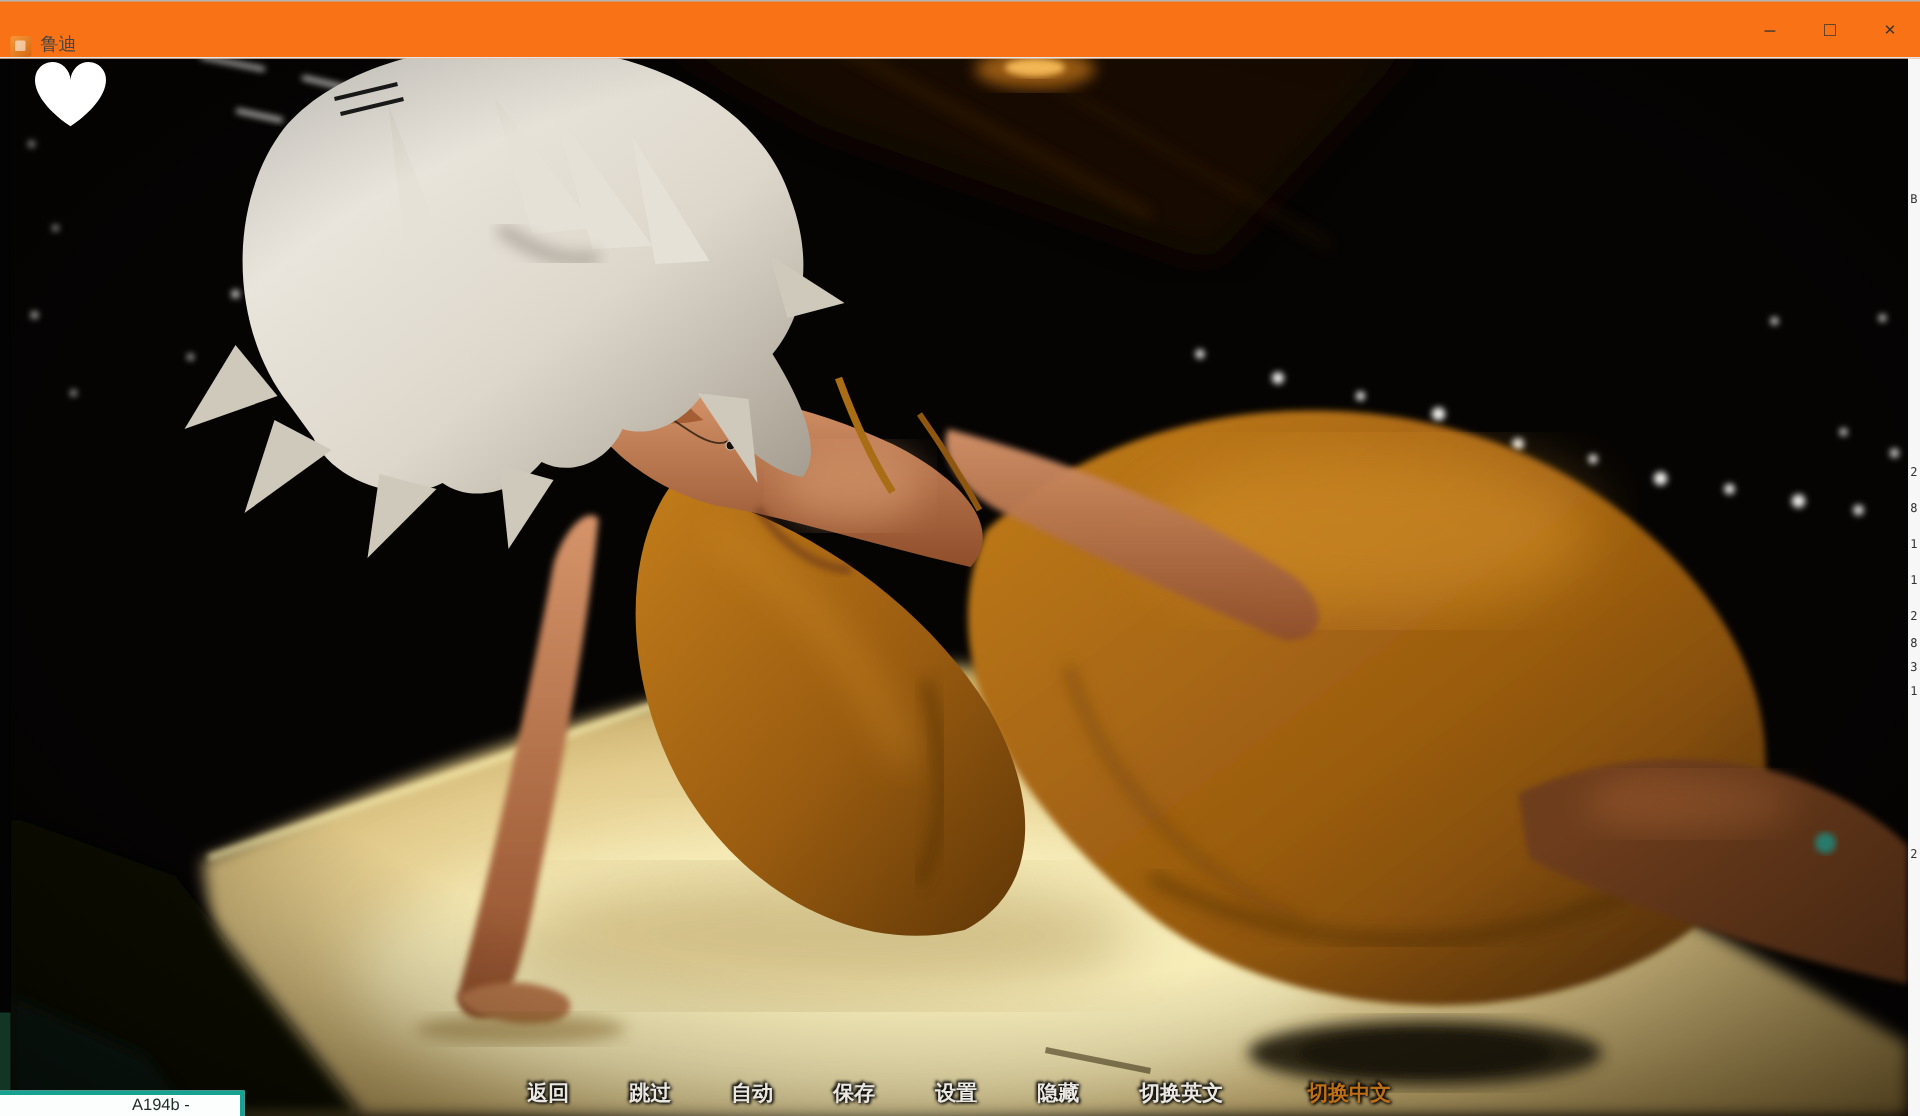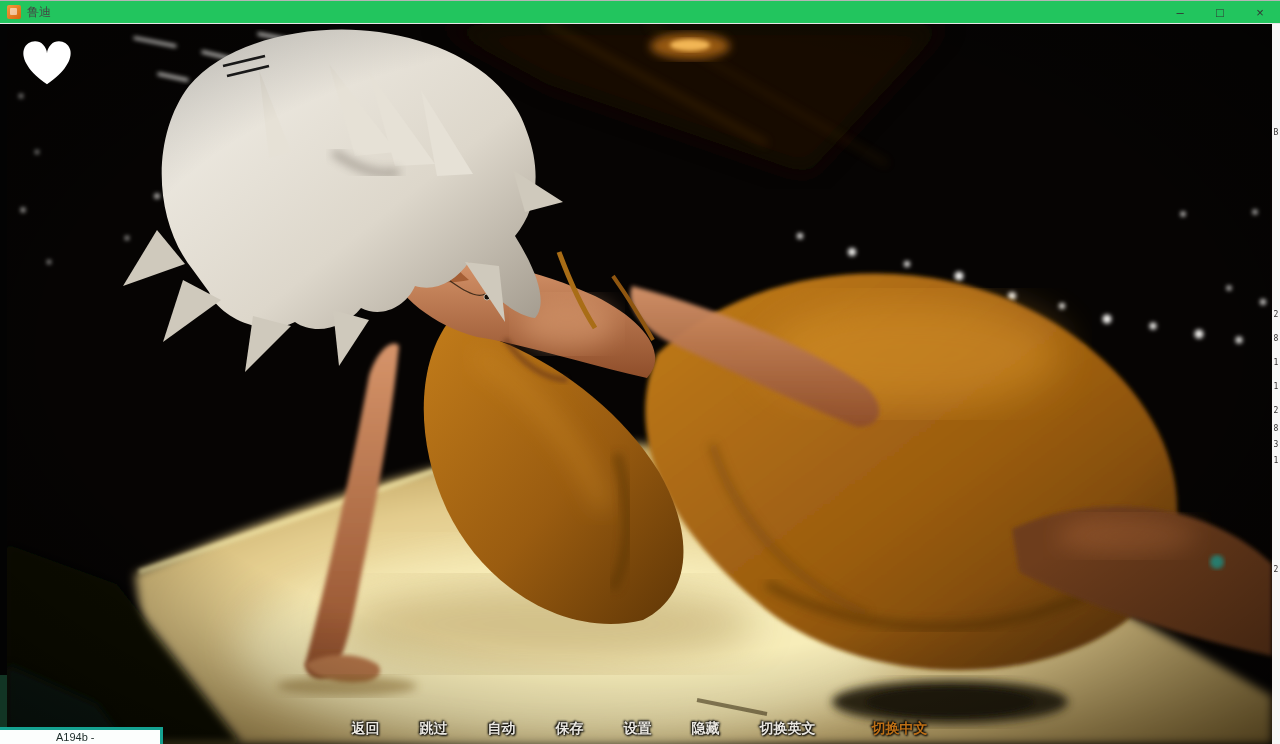--- a/index.html
+++ b/index.html
@@ -1,41 +1,41 @@
 <!DOCTYPE html>
 <html><head>
 <meta charset="utf-8">
 <style>
   * { margin:0; padding:0; box-sizing:border-box; }
   html,body { width:1280px; height:744px; overflow:hidden; background:#000;
               font-family:"Liberation Sans","DejaVu Sans",sans-serif; }
 
   
-  .titlebar { position:absolute; top:0; left:0; width:1280px; height:24px; background:#22c55e;
+  .titlebar { position:absolute; top:0; left:0; width:1280px; height:39px; background:#f97316;
               border-top:1px solid #b5b5b5; border-bottom:1px solid #e6e6e6;
-              display:flex; align-items:center; z-index:30; }
+              display:flex; align-items:flex-end; z-index:30; }
   .app-icon { width:14px; height:14px; margin:0 6px 0 7px; border-radius:2px;
               background:linear-gradient(135deg,#f59a3c,#d5660e); position:relative; }
   .app-icon::after { content:""; position:absolute; left:3px; top:3px; right:4px; bottom:4px;
               background:rgba(255,255,255,.55); border-radius:1px; }
   .title-text { font-size:12px; color:#444; }
   .win-controls { margin-left:auto; display:flex; height:100%; }
   .win-btn { width:40px; height:100%; display:flex; align-items:center; justify-content:center;
              font-size:13px; color:#333; cursor:pointer; }
 
   
   .left-strip { position:absolute; left:0; top:24px; width:7px; height:720px; background:#030303; z-index:6; }
   .left-strip .green-seg { position:absolute; left:0; bottom:17px; width:7px; height:52px; background:#123524; }
   .right-strip { position:absolute; right:0; top:24px; width:8px; height:720px; background:#f7f7f7; z-index:6; }
   .edge-char { position:absolute; left:0; width:8px; text-align:center; font-size:8px; line-height:9px;
                color:#333; font-family:"DejaVu Sans Mono",monospace; }
   .bl-window { position:absolute; left:0; bottom:0; width:163px; height:17px; background:#fcfefd;
                border-top:3px solid #15a291; border-right:3px solid #15a291;
                display:flex; align-items:center; z-index:25; }
-  .bl-text { font-size:11px; color:#1c2b28; padding-left:56px; white-space:nowrap; }
+  .bl-text { font-size:11px; color:#1c2b28; padding-left:88px; white-space:nowrap; }
 
   
   .game { position:absolute; left:7px; top:24px; width:1265px; height:720px; background:#050403;
           overflow:hidden; z-index:1; cursor:default; }
   .game svg.scene { position:absolute; left:0; top:0; width:100%; height:100%; display:block; }
 
   .heart { position:absolute; left:11px; top:12px; width:58px; height:52px; z-index:10; }
 
   .quickmenu { position:absolute; left:0; right:0; bottom:6px; display:flex; justify-content:center;
                gap:40px; z-index:12; }

